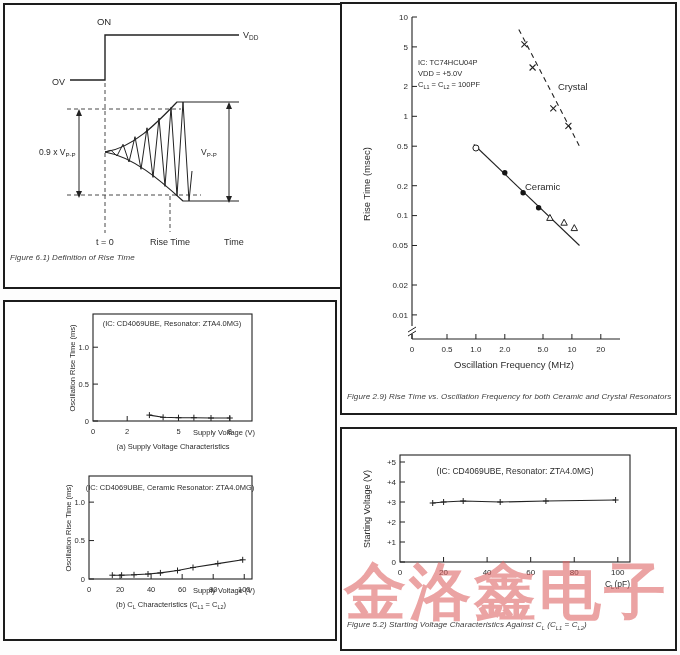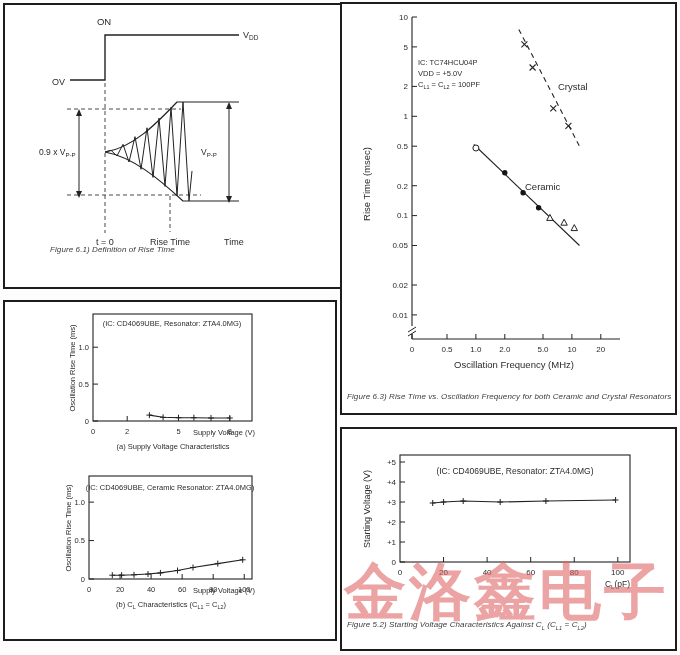--- a/index.html
+++ b/index.html
@@ -6,21 +6,21 @@
   .page{position:relative;width:680px;height:655px;background:#fdfdfd;overflow:hidden;
         font-family:"Liberation Sans",sans-serif;color:#2e2e2e;}
   .panel{position:absolute;background:#ffffff;border:2px solid #1c1c1c;box-sizing:border-box;}
   #panel-tl{left:3px;top:3px;width:362px;height:286px;}
   #panel-tr{left:340px;top:2px;width:337px;height:413px;}
   #panel-bl{left:3px;top:300px;width:334px;height:341px;}
   #panel-br{left:340px;top:427px;width:337px;height:224px;}
   .panel svg{position:absolute;left:0;top:0;display:block;}
   .caption{position:absolute;left:5px;font-style:italic;font-size:8px;color:#3c3c3c;
            white-space:nowrap;letter-spacing:0.1px;}
-  #cap61{top:240px;margin-left:40px;}
+  #cap61{top:248px;}
   #cap63{top:388px;}
   #cap62{top:321px;}
   #cap64{top:191px;}
   .caption sub{font-size:70%;}
   .watermark{position:absolute;left:344px;top:550px;z-index:9;pointer-events:none;
              font-family:"DejaVu Serif",serif;font-weight:bold;font-size:62px;
              letter-spacing:3px;white-space:nowrap;color:rgba(220,97,97,0.58);}
   text{fill:#2b2b2b;}
 </style>
 </head>
@@ -117,21 +117,21 @@
         <polyline points="131.8,140.5 237.5,241.5" fill="none" stroke="#222" stroke-width="1.1"></polyline>
         <circle cx="133.9" cy="144" r="3" fill="#fff" stroke="#222" stroke-width="1"></circle>
         <circle cx="162.8" cy="168.8" r="2.7" fill="#151515"></circle>
         <circle cx="181.1" cy="188.7" r="2.7" fill="#151515"></circle>
         <circle cx="196.6" cy="203.7" r="2.7" fill="#151515"></circle>
         <path d="M207.9,210.4 L211.1,216.4 L204.70000000000002,216.4 Z" fill="#fff" stroke="#222" stroke-width="1"></path>
         <path d="M222.1,215.2 L225.29999999999998,221.2 L218.9,221.2 Z" fill="#fff" stroke="#222" stroke-width="1"></path>
         <path d="M232.3,220.6 L235.5,226.6 L229.10000000000002,226.6 Z" fill="#fff" stroke="#222" stroke-width="1"></path>
         <text x="183" y="186" font-size="9.5" text-anchor="start" fill="#2b2b2b" font-style="normal"><tspan>Ceramic</tspan></text>
       </svg>
-    <div class="caption" id="cap63">Figure 6.3) Rise Time vs. Oscillation Frequency for both Ceramic and Crystal Resonators</div>
+    <div class="caption" id="cap63">Figure 2.9) Rise Time vs. Oscillation Frequency for both Ceramic and Crystal Resonators</div>
   </section>
 
   <section class="panel" id="panel-bl">
     <svg id="svg62" width="330" height="337" viewBox="0 0 330 337">
         <rect x="88" y="12" width="159" height="107" fill="none" stroke="#222" stroke-width="1.1"></rect>
         <text x="88" y="131.5" font-size="7.5" text-anchor="middle" fill="#2b2b2b" font-style="normal"><tspan>0</tspan></text>
         <line x1="122.19354838709677" y1="114" x2="122.19354838709677" y2="119" stroke="#222" stroke-width="1"></line>
         <text x="122.19354838709677" y="131.5" font-size="7.5" text-anchor="middle" fill="#2b2b2b" font-style="normal"><tspan>2</tspan></text>
         <line x1="173.48387096774195" y1="114" x2="173.48387096774195" y2="119" stroke="#222" stroke-width="1"></line>
         <text x="173.48387096774195" y="131.5" font-size="7.5" text-anchor="middle" fill="#2b2b2b" font-style="normal"><tspan>5</tspan></text>

